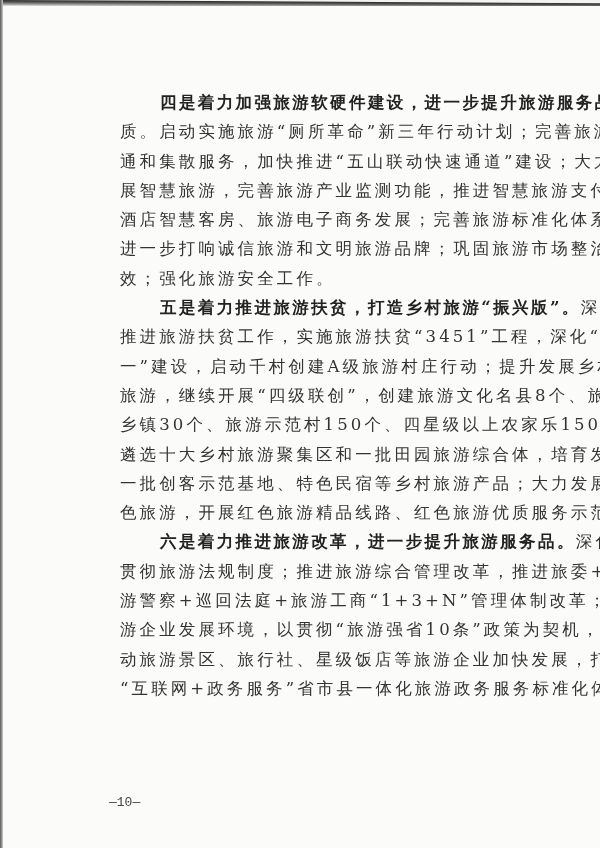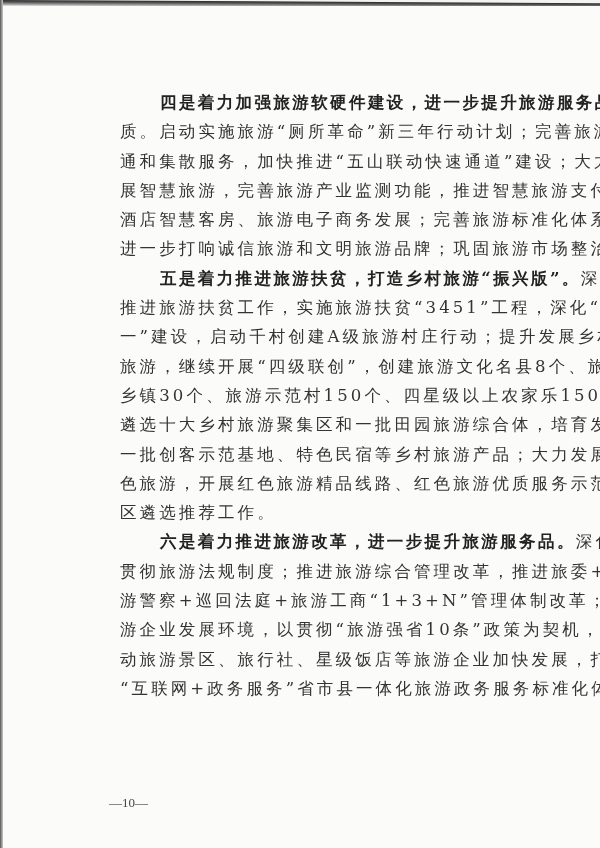--- a/index.html
+++ b/index.html
@@ -28,53 +28,53 @@
       font-size: 16.5px;
       letter-spacing: 3.1px;
       line-height: 29.3px;
     }
     .para { margin: 0; text-align: justify; text-align-last: left; }
     .para .indent { display: inline-block; width: 40px; }
     .lead { font-weight: bold; color: #222; letter-spacing: 2.4px; }
     .line { display: block; white-space: nowrap; }
     .page-number {
       position: absolute; left: 109px; top: 795px;
-      font-family: Liberation Serif, serif;
+      font-family: Liberation Mono, monospace;
       font-size: 13px; color: #444; letter-spacing: 0;
     }
   </style>
 </head>
 <body>
 
 <div class="scan-edge-top"></div>
 <div class="scan-edge-left"></div>
 
 <div class="page"></div>
 
 <div class="content">
 
   <p class="para">
     <span class="line"><span class="indent"></span><span class="lead">四是着力加强旅游软硬件建设，进一步提升旅游服务品</span></span>
     <span class="line">质。启动实施旅游“厕所革命”新三年行动计划；完善旅游交</span>
     <span class="line">通和集散服务，加快推进“五山联动快速通道”建设；大力发</span>
     <span class="line">展智慧旅游，完善旅游产业监测功能，推进智慧旅游支付、</span>
     <span class="line">酒店智慧客房、旅游电子商务发展；完善旅游标准化体系；</span>
     <span class="line">进一步打响诚信旅游和文明旅游品牌；巩固旅游市场整治成</span>
+    <span class="line">效；强化旅游安全工作。</span>
   </p>
 
   <p class="para">
     <span class="line"><span class="indent"></span><span class="lead">五是着力推进旅游扶贫，打造乡村旅游“振兴版”。</span><span>深入</span></span>
     <span class="line">推进旅游扶贫工作，实施旅游扶贫“3451”工程，深化“八个</span>
     <span class="line">一”建设，启动千村创建A级旅游村庄行动；提升发展乡村</span>
     <span class="line">旅游，继续开展“四级联创”，创建旅游文化名县8个、旅游</span>
     <span class="line">乡镇30个、旅游示范村150个、四星级以上农家乐150家，</span>
     <span class="line">遴选十大乡村旅游聚集区和一批田园旅游综合体，培育发展</span>
     <span class="line">一批创客示范基地、特色民宿等乡村旅游产品；大力发展红</span>
     <span class="line">色旅游，开展红色旅游精品线路、红色旅游优质服务示范景</span>
-    <span class="line">区遴选推荐工作。</span>
   </p>
 
   <p class="para">
     <span class="line"><span class="indent"></span><span class="lead">六是着力推进旅游改革，进一步提升旅游服务品。</span><span>深化</span></span>
     <span class="line">贯彻旅游法规制度；推进旅游综合管理改革，推进旅委+旅</span>
     <span class="line">游警察+巡回法庭+旅游工商“1+3+N”管理体制改革；优化旅</span>
     <span class="line">游企业发展环境，以贯彻“旅游强省10条”政策为契机，推</span>
     <span class="line">动旅游景区、旅行社、星级饭店等旅游企业加快发展，打造</span>
     <span class="line">“互联网+政务服务”省市县一体化旅游政务服务标准化体</span>
   </p>

